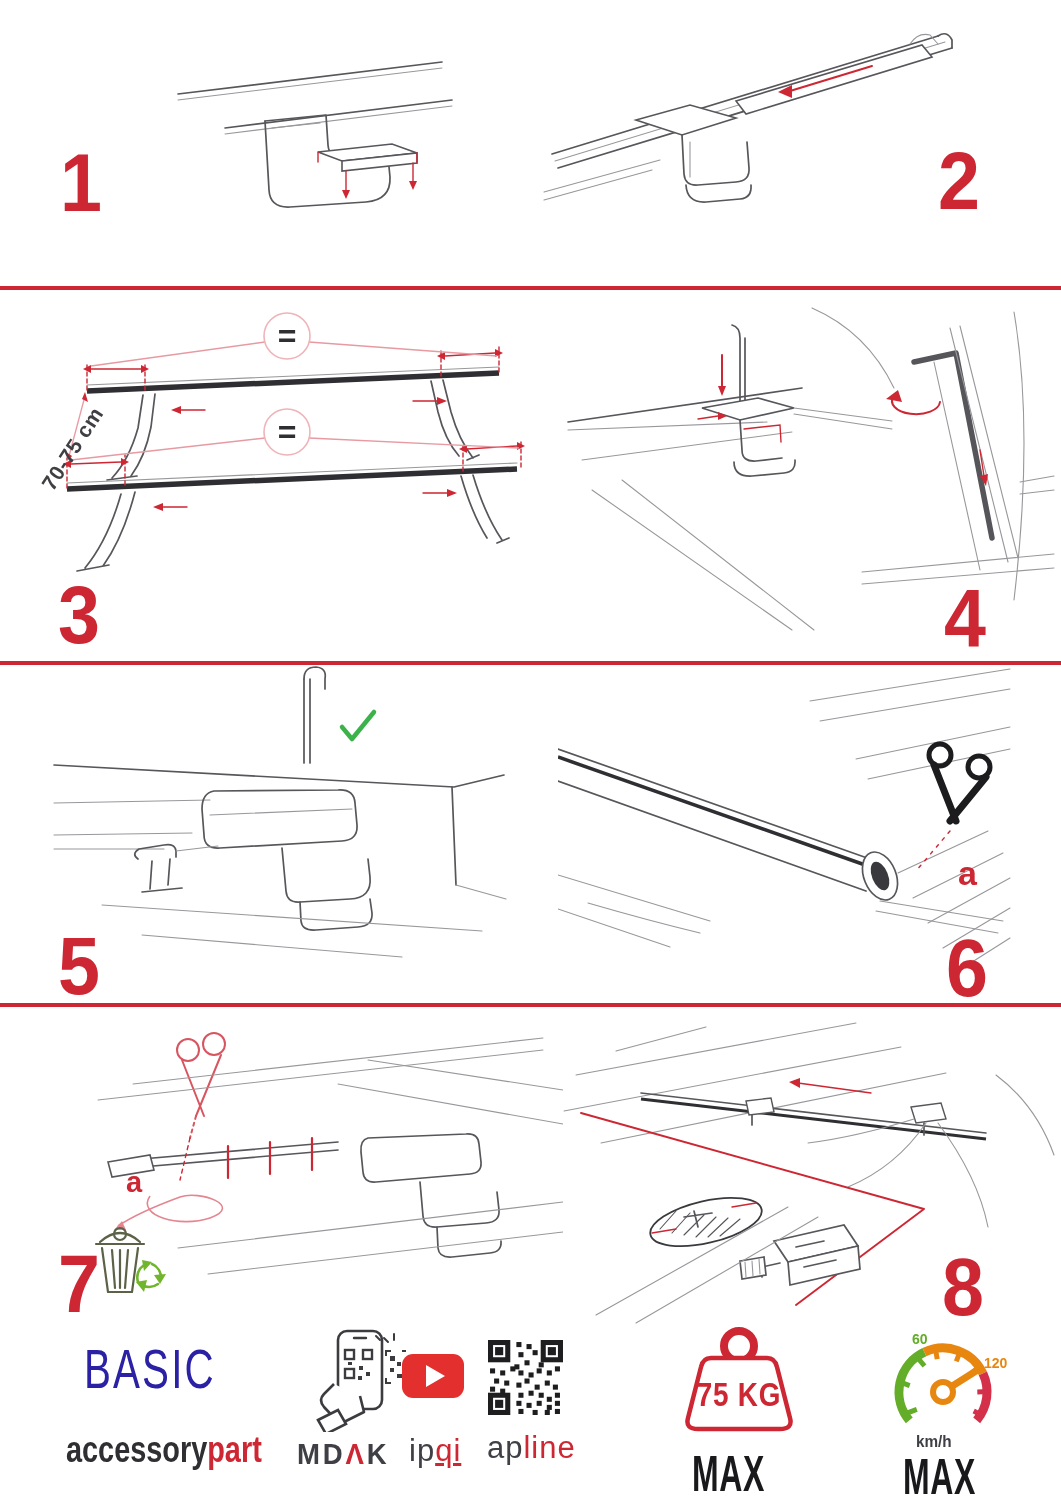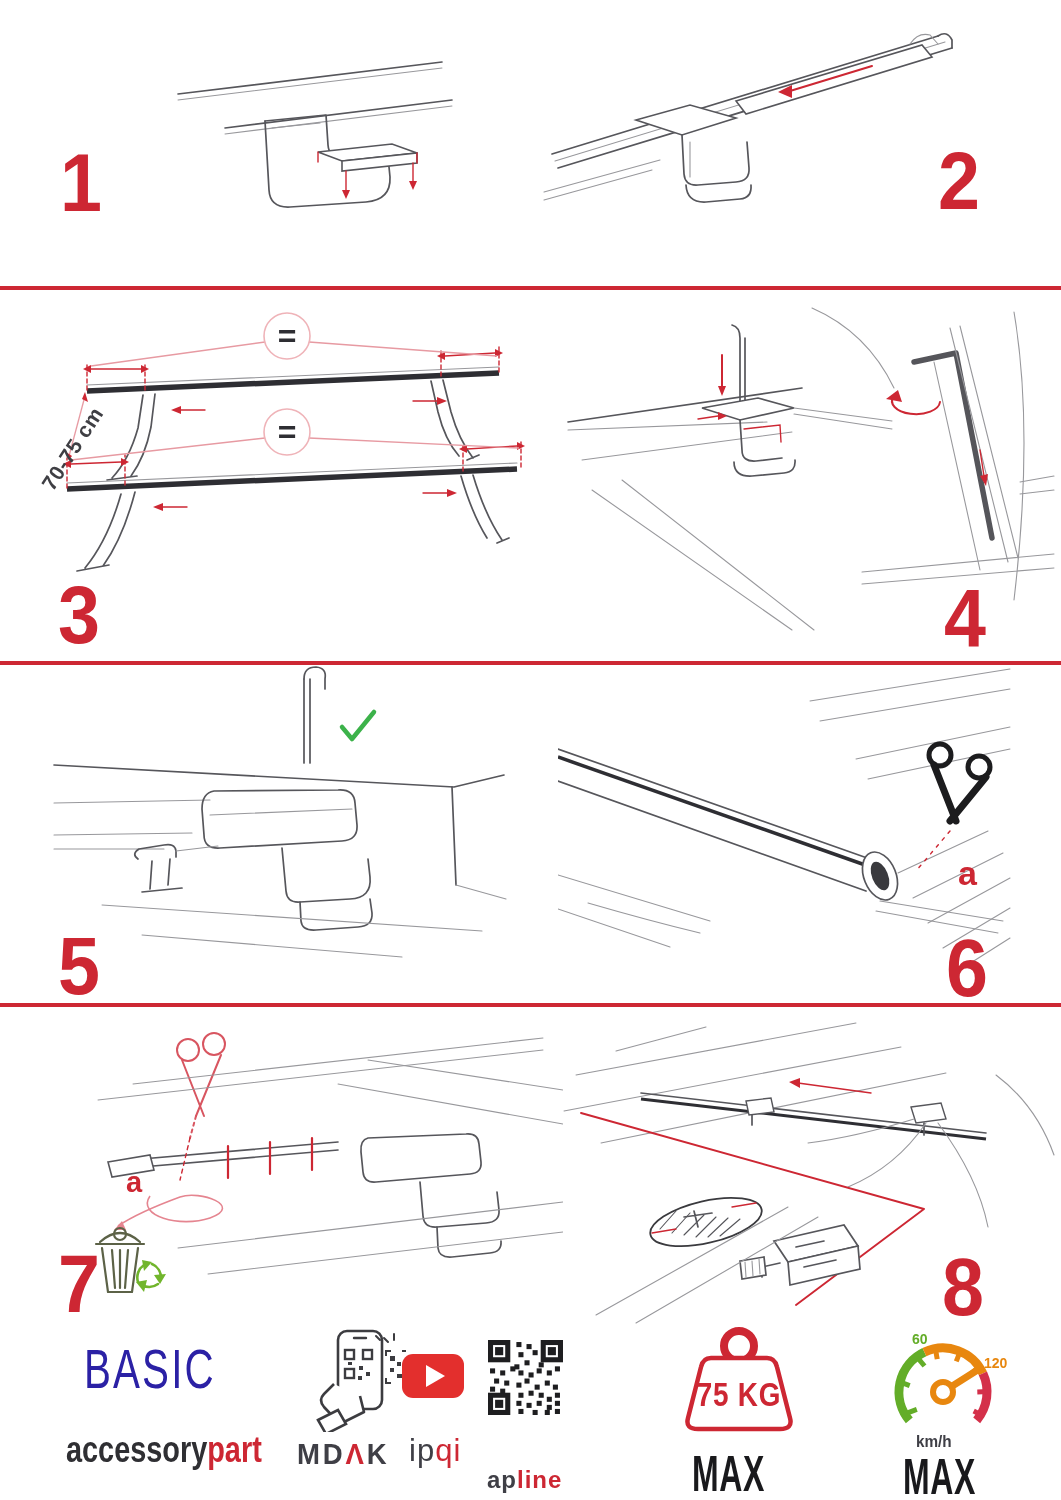--- a/index.html
+++ b/index.html
@@ -39,22 +39,22 @@
   .recy{fill:none;stroke:#71b52c;stroke-width:2.6;stroke-linecap:round;stroke-linejoin:round;}
   .recyf{fill:#71b52c;stroke:none;}
   
   .ft{position:absolute;line-height:1;white-space:nowrap;}
   .brand-basic{left:84px;top:1341px;font-size:56px;font-weight:500;color:#2b21a5;letter-spacing:3px;transform:scaleX(.72);transform-origin:left top;}
   .accpart{left:66px;top:1431px;font-size:37px;font-weight:700;color:#2f2f33;transform:scaleX(.78);transform-origin:left top;}
   .accpart .red2{color:var(--red);}
   .mdak{left:297px;top:1440px;font-size:29px;font-weight:700;color:#3f3f46;letter-spacing:3px;transform:scaleX(.95);transform-origin:left top;}
   .mdak .red2{color:var(--red);}
   .ipqi{left:409px;top:1435px;font-size:31px;font-weight:500;color:#3f3f46;letter-spacing:1px;}
-  .ipqi .red2{color:var(--red);}
-  .apline{left:487px;top:1432px;font-size:24px;font-weight:700;color:#3f3f46;letter-spacing:1px;margin-top:36px;}
+  .ipqi .red2{color:var(--red);text-decoration:underline;}
+  .apline{left:487px;top:1432px;font-size:31px;font-weight:400;color:#3f3f46;letter-spacing:1px;}
   .apline .red2{color:var(--red);}
   .maxtxt{font-size:50px;font-weight:700;color:#19191c;letter-spacing:1px;transform:scaleX(.64);transform-origin:left top;}
   .kmh{left:916px;top:1433px;font-size:17px;font-weight:600;color:#3f3f46;transform:scaleX(.9);transform-origin:left top;}
 </style>
 </head>
 <body>
 
 <div class="sheet">
 
   <svg class="ill" style="left:170px;top:50px" width="290" height="215" viewBox="0 0 290 215">

